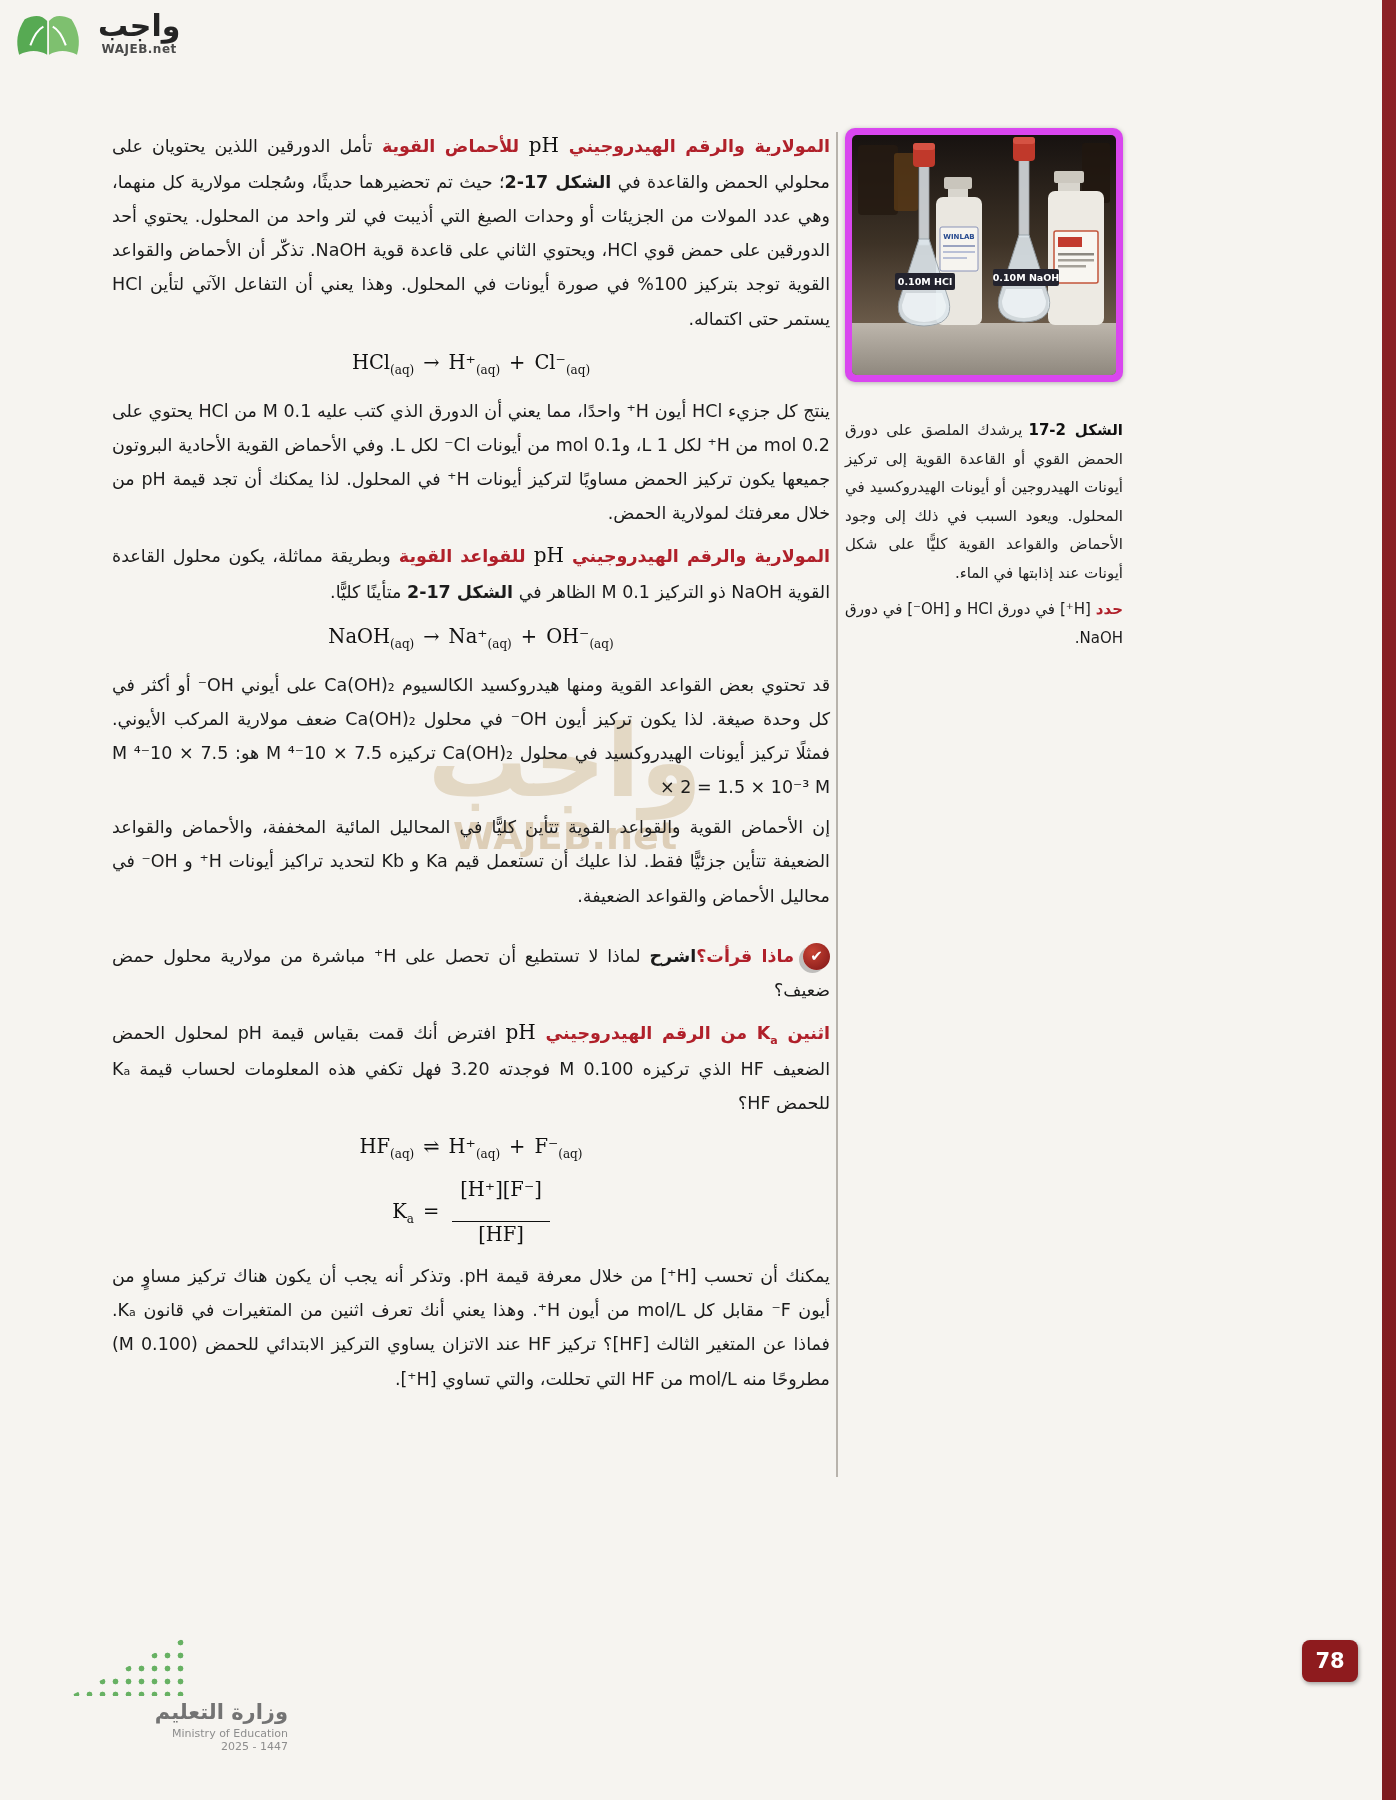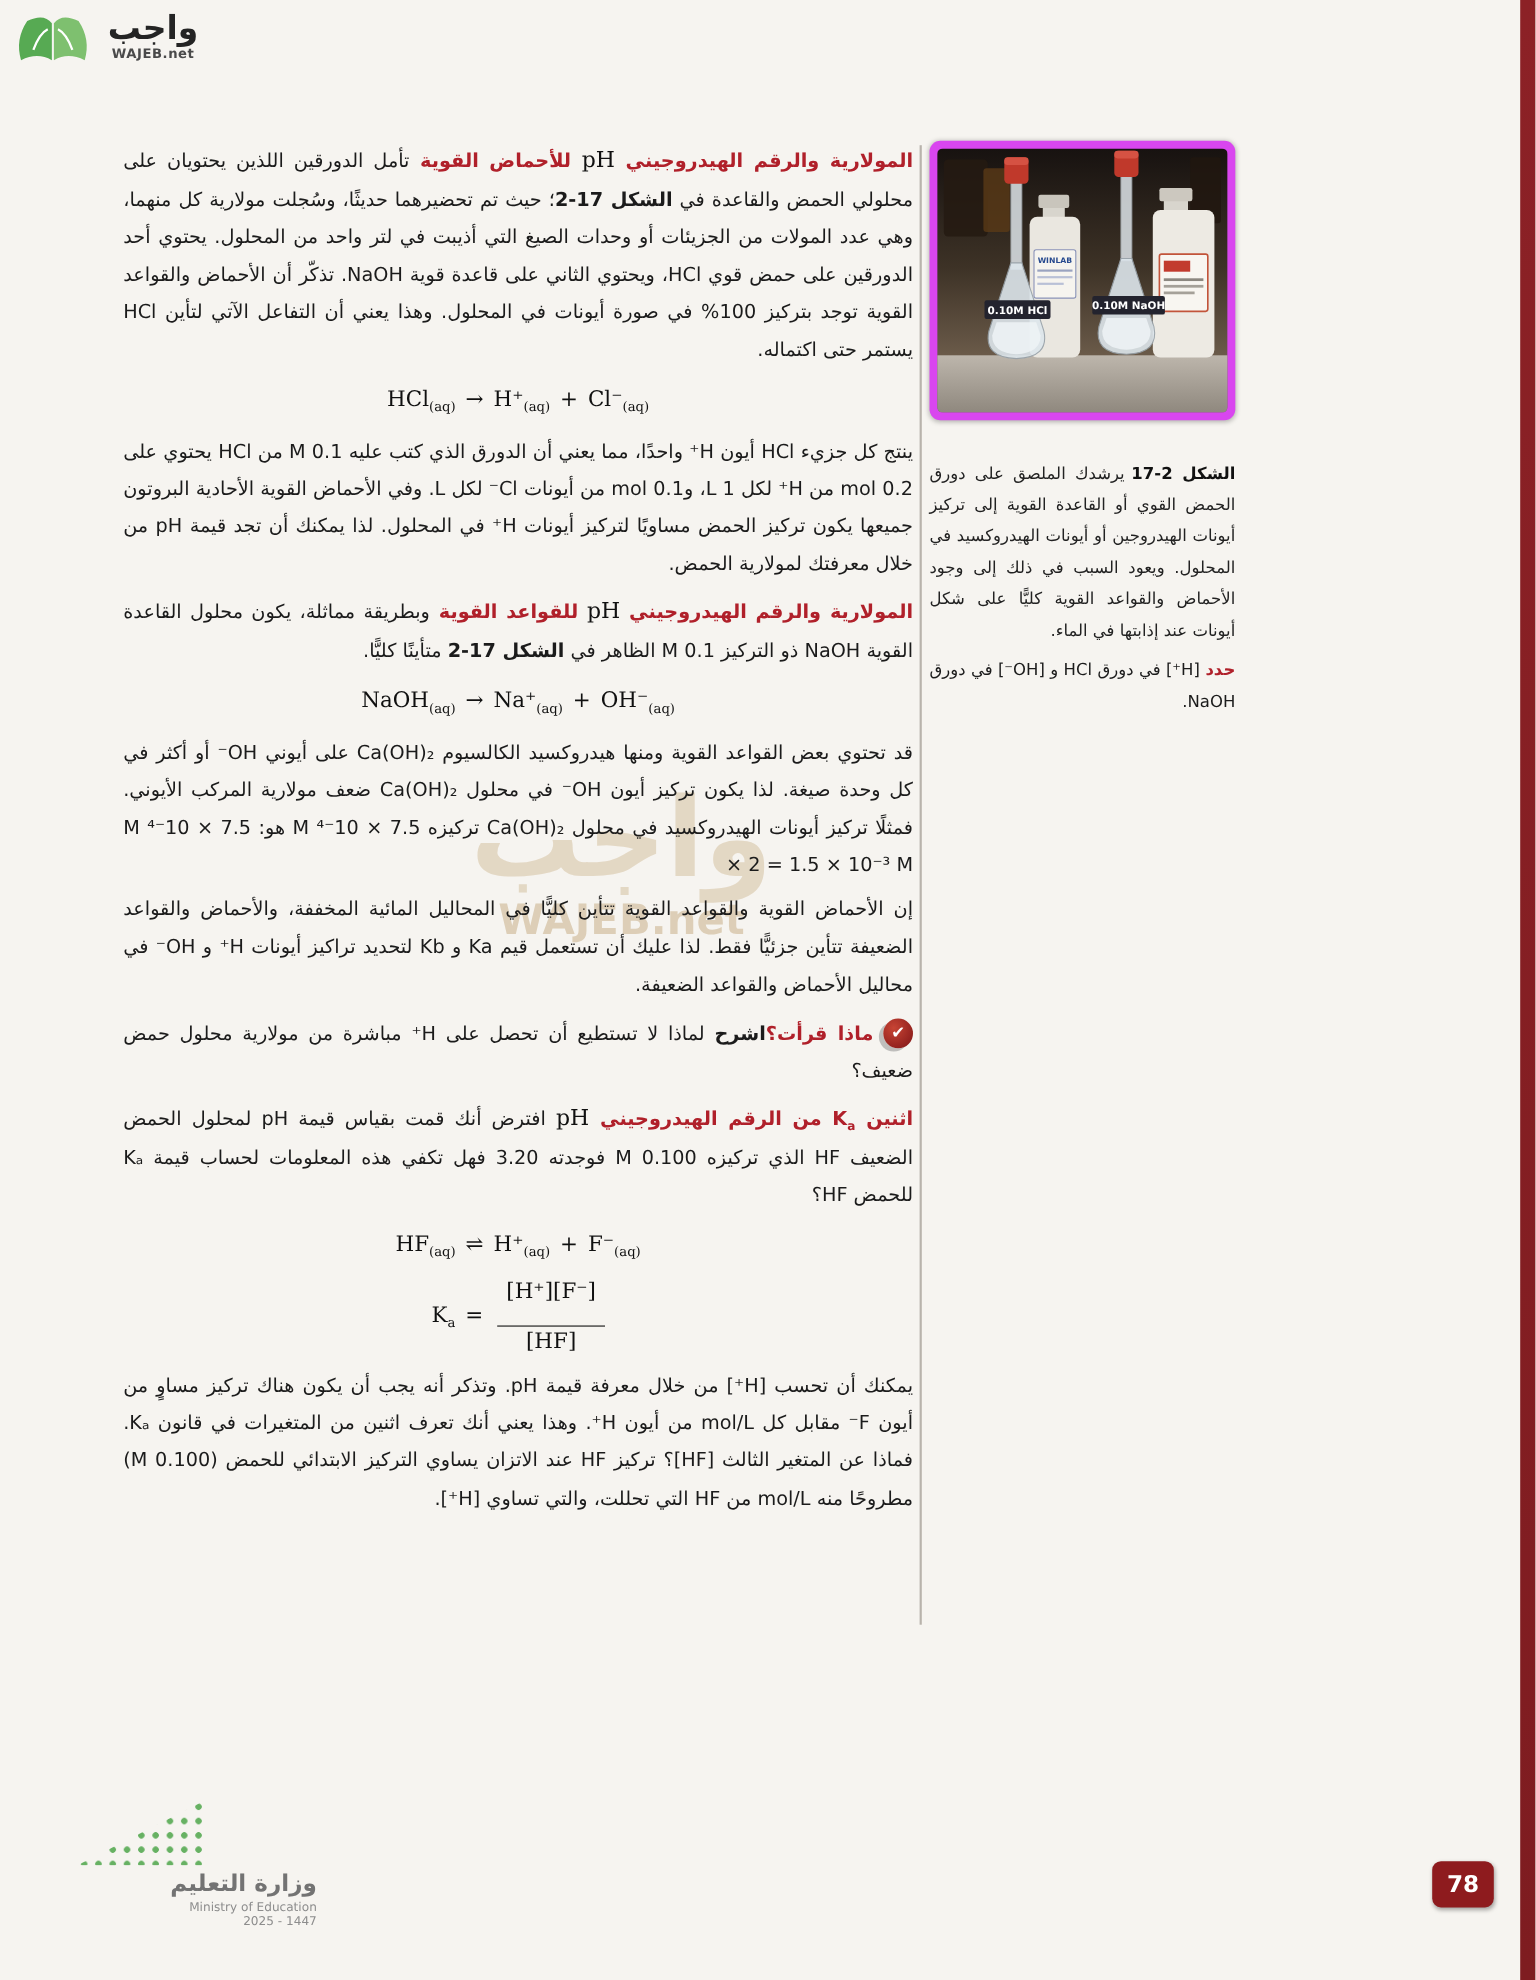--- a/index.html
+++ b/index.html
@@ -74,21 +74,21 @@
     margin: 8px 0 12px 0;
   }
   .eq sub { font-size: 12px; }
   .eq .sp { margin: 0 9px; }
   .eq.ka { margin-top: 4px; }
   .frac { display: inline-block; vertical-align: middle; text-align: center; line-height: 1.25; margin-left: 4px; }
   .frac .num { display: block; border-bottom: 1.5px solid #101010; padding: 0 8px 18px 8px; }
   .frac .den { display: block; padding-top: 1px; }
 
   
-  .check { margin-top: 10px; }
+  .check { margin-top: 26px; }
   .check-icon {
     display: inline-block; width: 27px; height: 27px; border-radius: 50%;
     background: radial-gradient(circle at 35% 32%, #c74434, #7e1416);
     color: #fff; text-align: center; line-height: 27px; font-size: 15px;
     vertical-align: middle; margin-left: 9px;
     box-shadow: -4px 3px 0 rgba(125,125,125,.45);
   }
   .check-label { color: #b0202a; font-weight: bold; }
 
   
@@ -99,21 +99,21 @@
     background-size: 13px 13px;
     clip-path: polygon(100% 0, 100% 100%, 0 100%);
     opacity: .9;
   }
   .ministry-ar { color: #737373; font-size: 21px; font-weight: bold; margin-top: 4px; }
   .ministry-en { color: #8d8d8d; font-size: 11px; margin-top: 3px; direction: ltr; text-align: right; }
   .ministry-years { color: #8d8d8d; font-size: 11px; direction: ltr; text-align: right; }
 
   
   .page-num {
-    position: absolute; left: 1302px; top: 1692px;
+    position: absolute; left: 1302px; top: 1640px;
     width: 56px; height: 42px; background: #8e1b1e; border-radius: 8px;
     color: #fff; font-size: 21px; font-weight: bold;
     display: flex; align-items: center; justify-content: center;
     box-shadow: 1px 2px 4px rgba(0,0,0,.35);
     z-index: 2;
   }
 </style>
 </head>
 <body>
 

